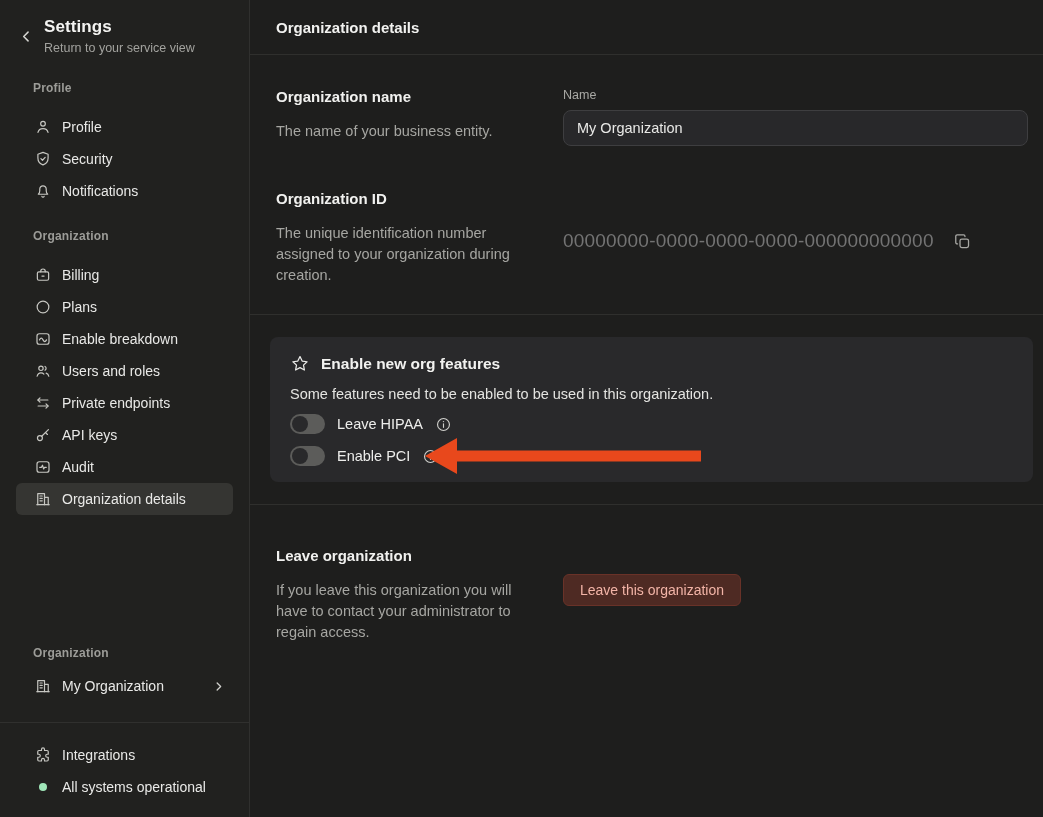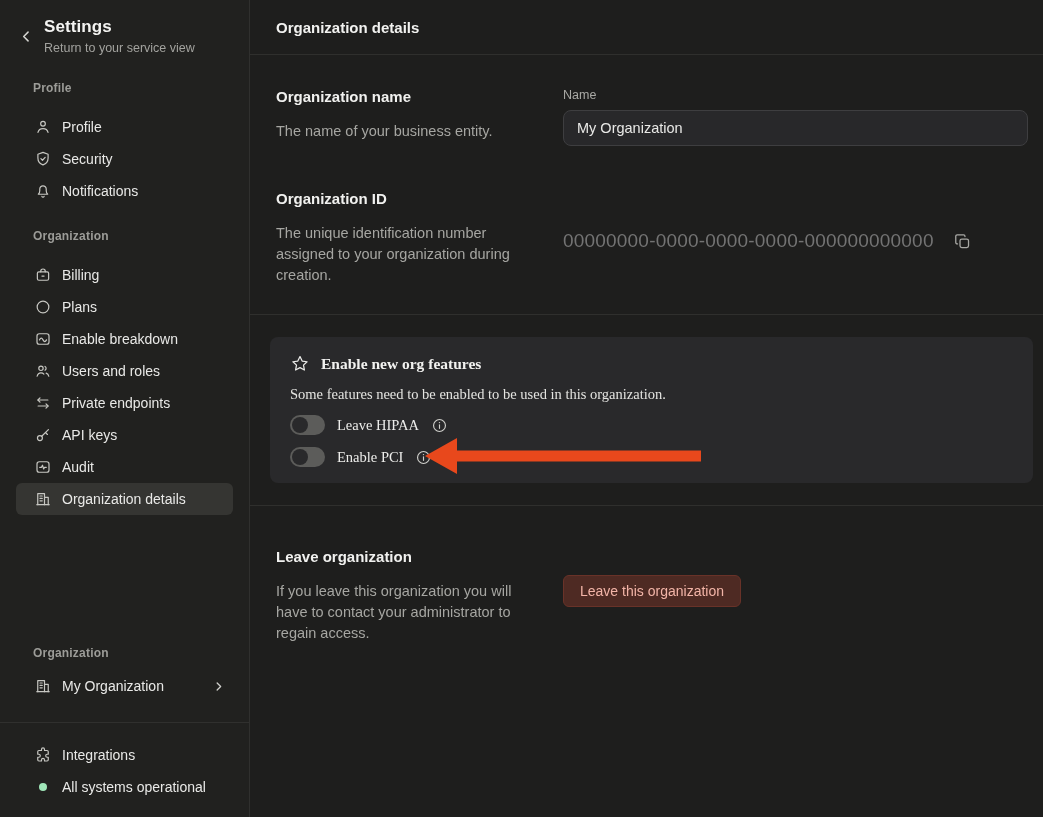--- a/index.html
+++ b/index.html
@@ -77,21 +77,21 @@
   .uuid-row { padding-top:40px; display:flex; align-items:center; gap:20px; }
   .uuid-value { font-size:19px; color:#737373; letter-spacing:.2px; }
   .icon-btn {
     background:none; border:none; cursor:pointer; padding:0;
     color:#a9a9a5; display:flex; align-items:center;
   }
   .icon-btn svg { width:17px; height:17px; }
   .divider { border:none; border-top:1px solid #2f2f2d; margin-top:28px; }
   .divider-2 { border:none; border-top:1px solid #2f2f2d; }
 
-  .card-wrap { padding:22px 10px 22px 20px;font-family:Liberation Serif, serif; }
+  .card-wrap { padding:22px 10px 22px 20px; }
   .feature-card {
     background:#29292b; border-radius:8px; padding:16px 20px;
     position:relative;
   }
   .card-title-row { display:flex; align-items:center; gap:11px; height:22px; }
   .card-title { font-size:15.5px; font-weight:700; color:#f2f2f0; }
   .star-icon { width:20px; height:20px; color:#ececea; }
   .card-desc { font-size:14.5px; color:#e4e4e1; margin-top:11px; }
   .toggle-row { display:flex; align-items:center; gap:12px; margin-top:12px; height:20px; }
   .toggle-row:first-of-type { margin-top:13px; }

